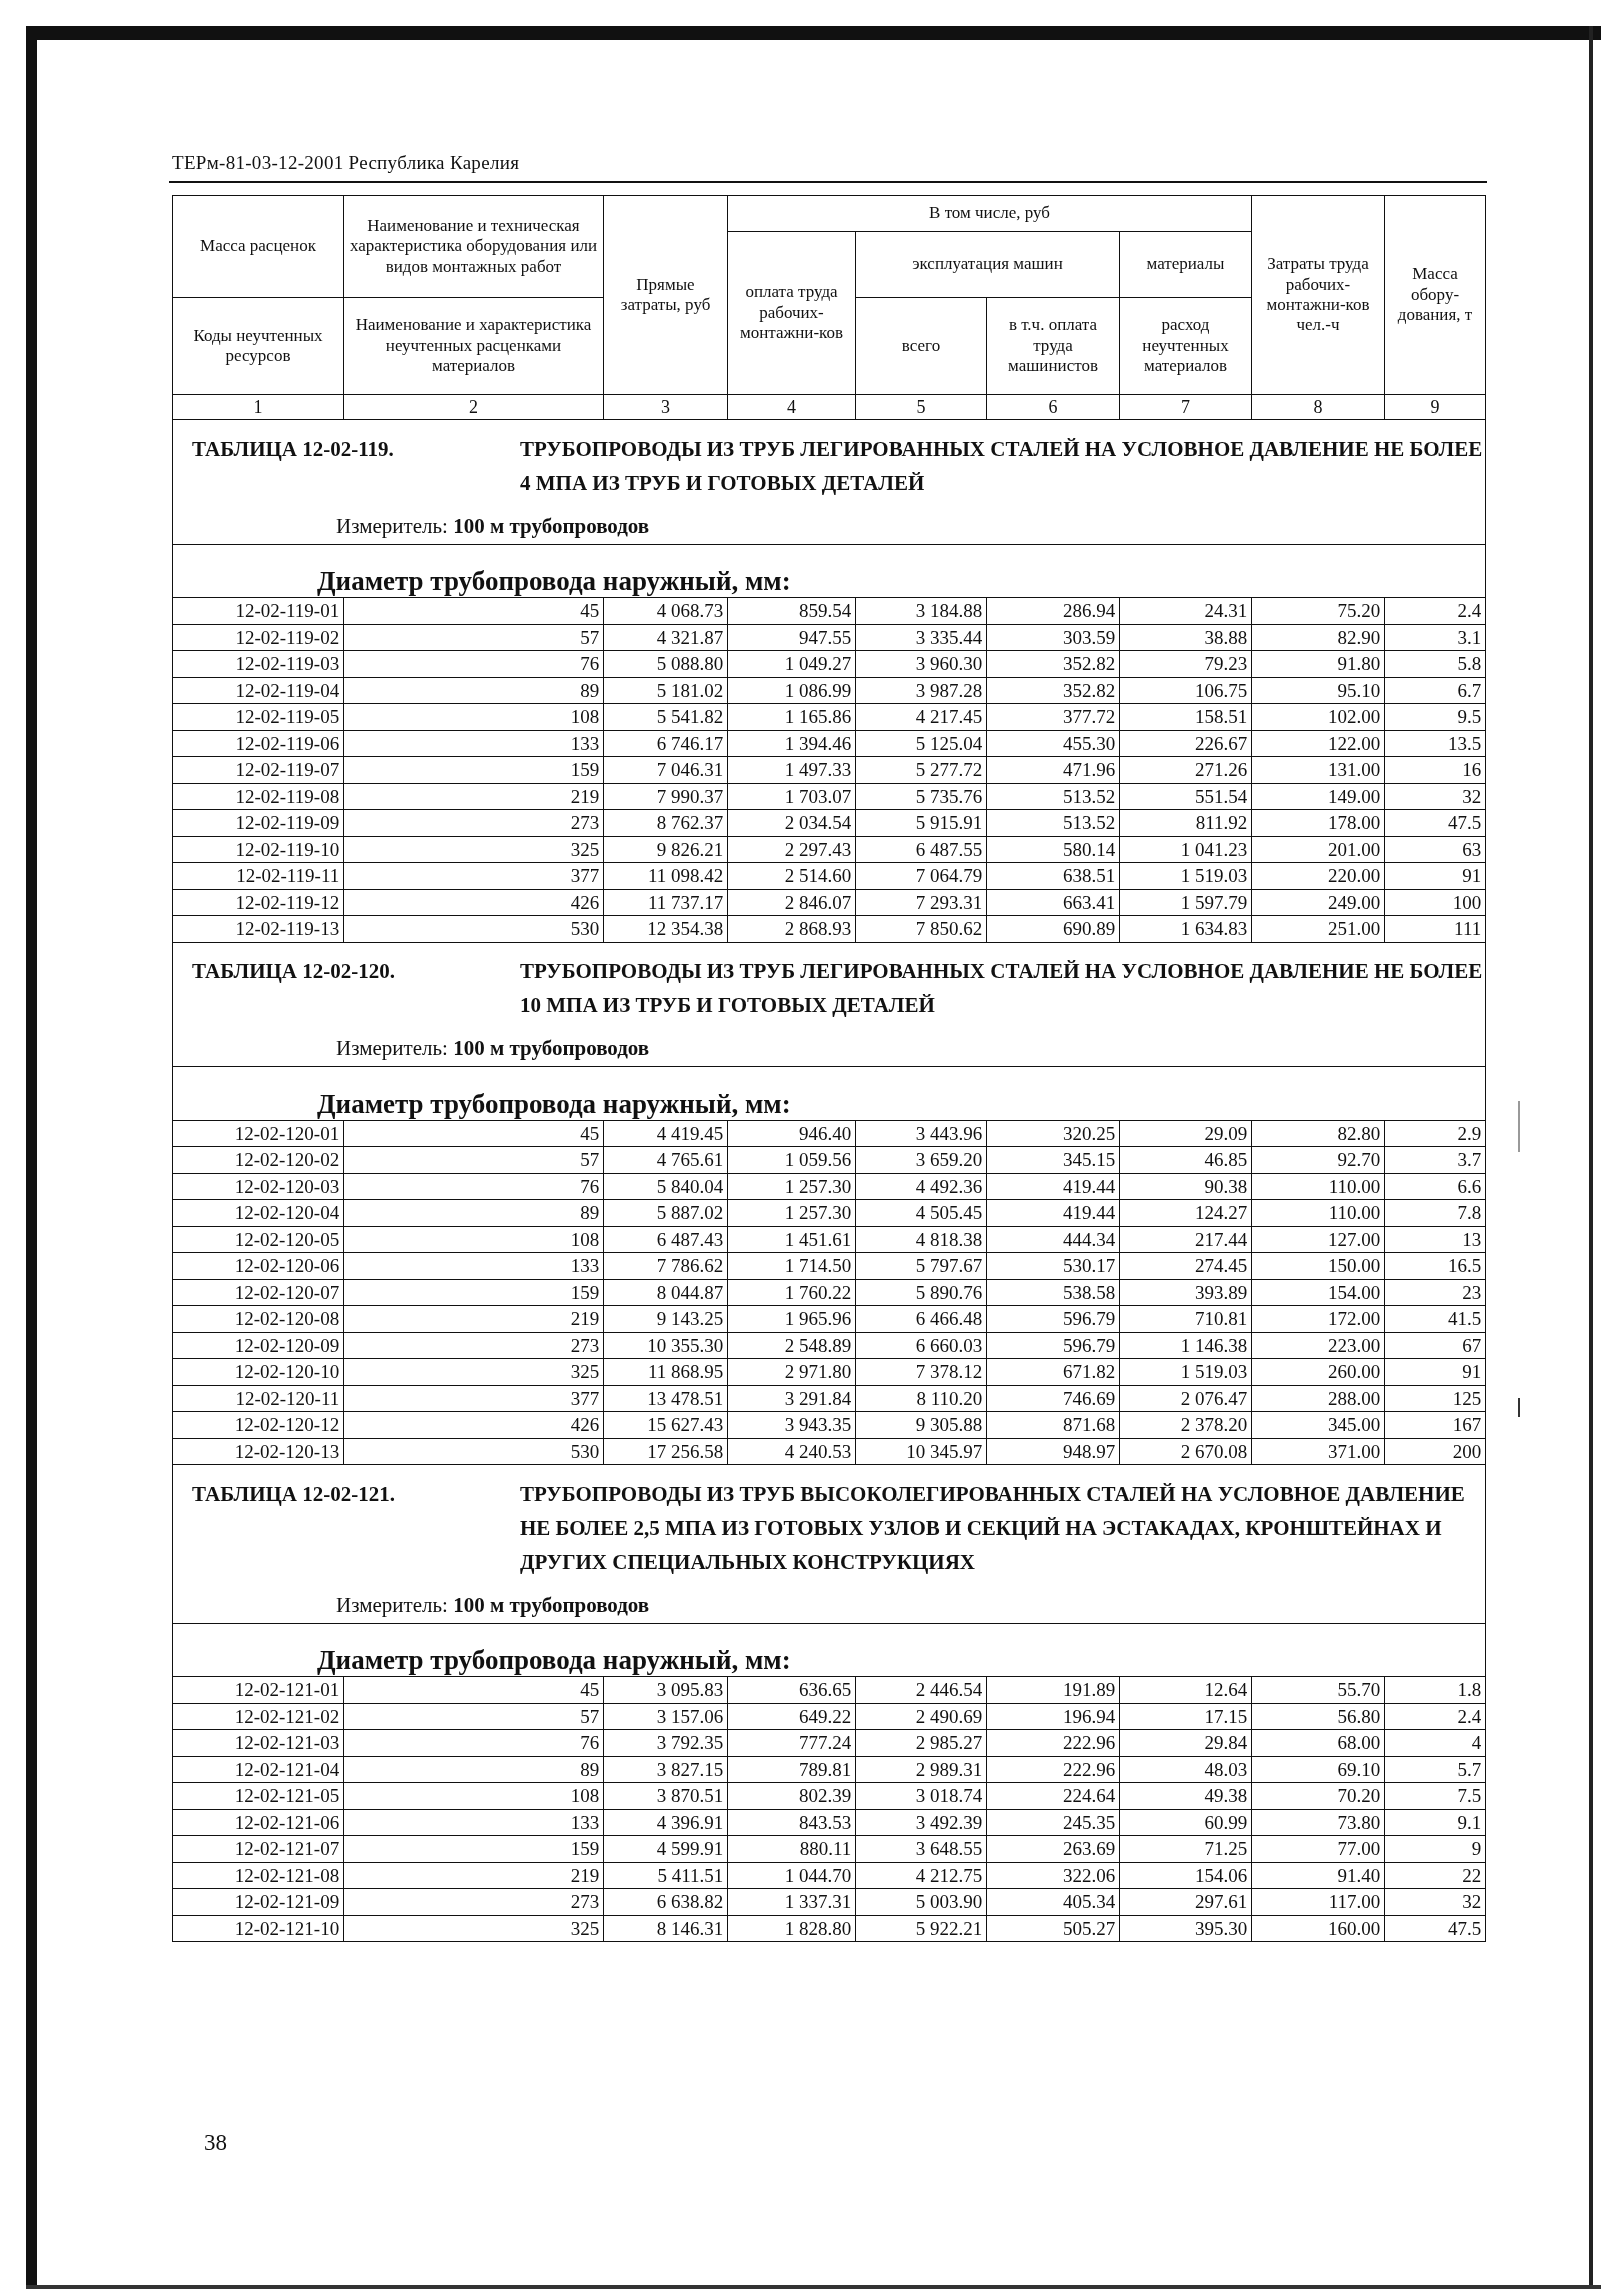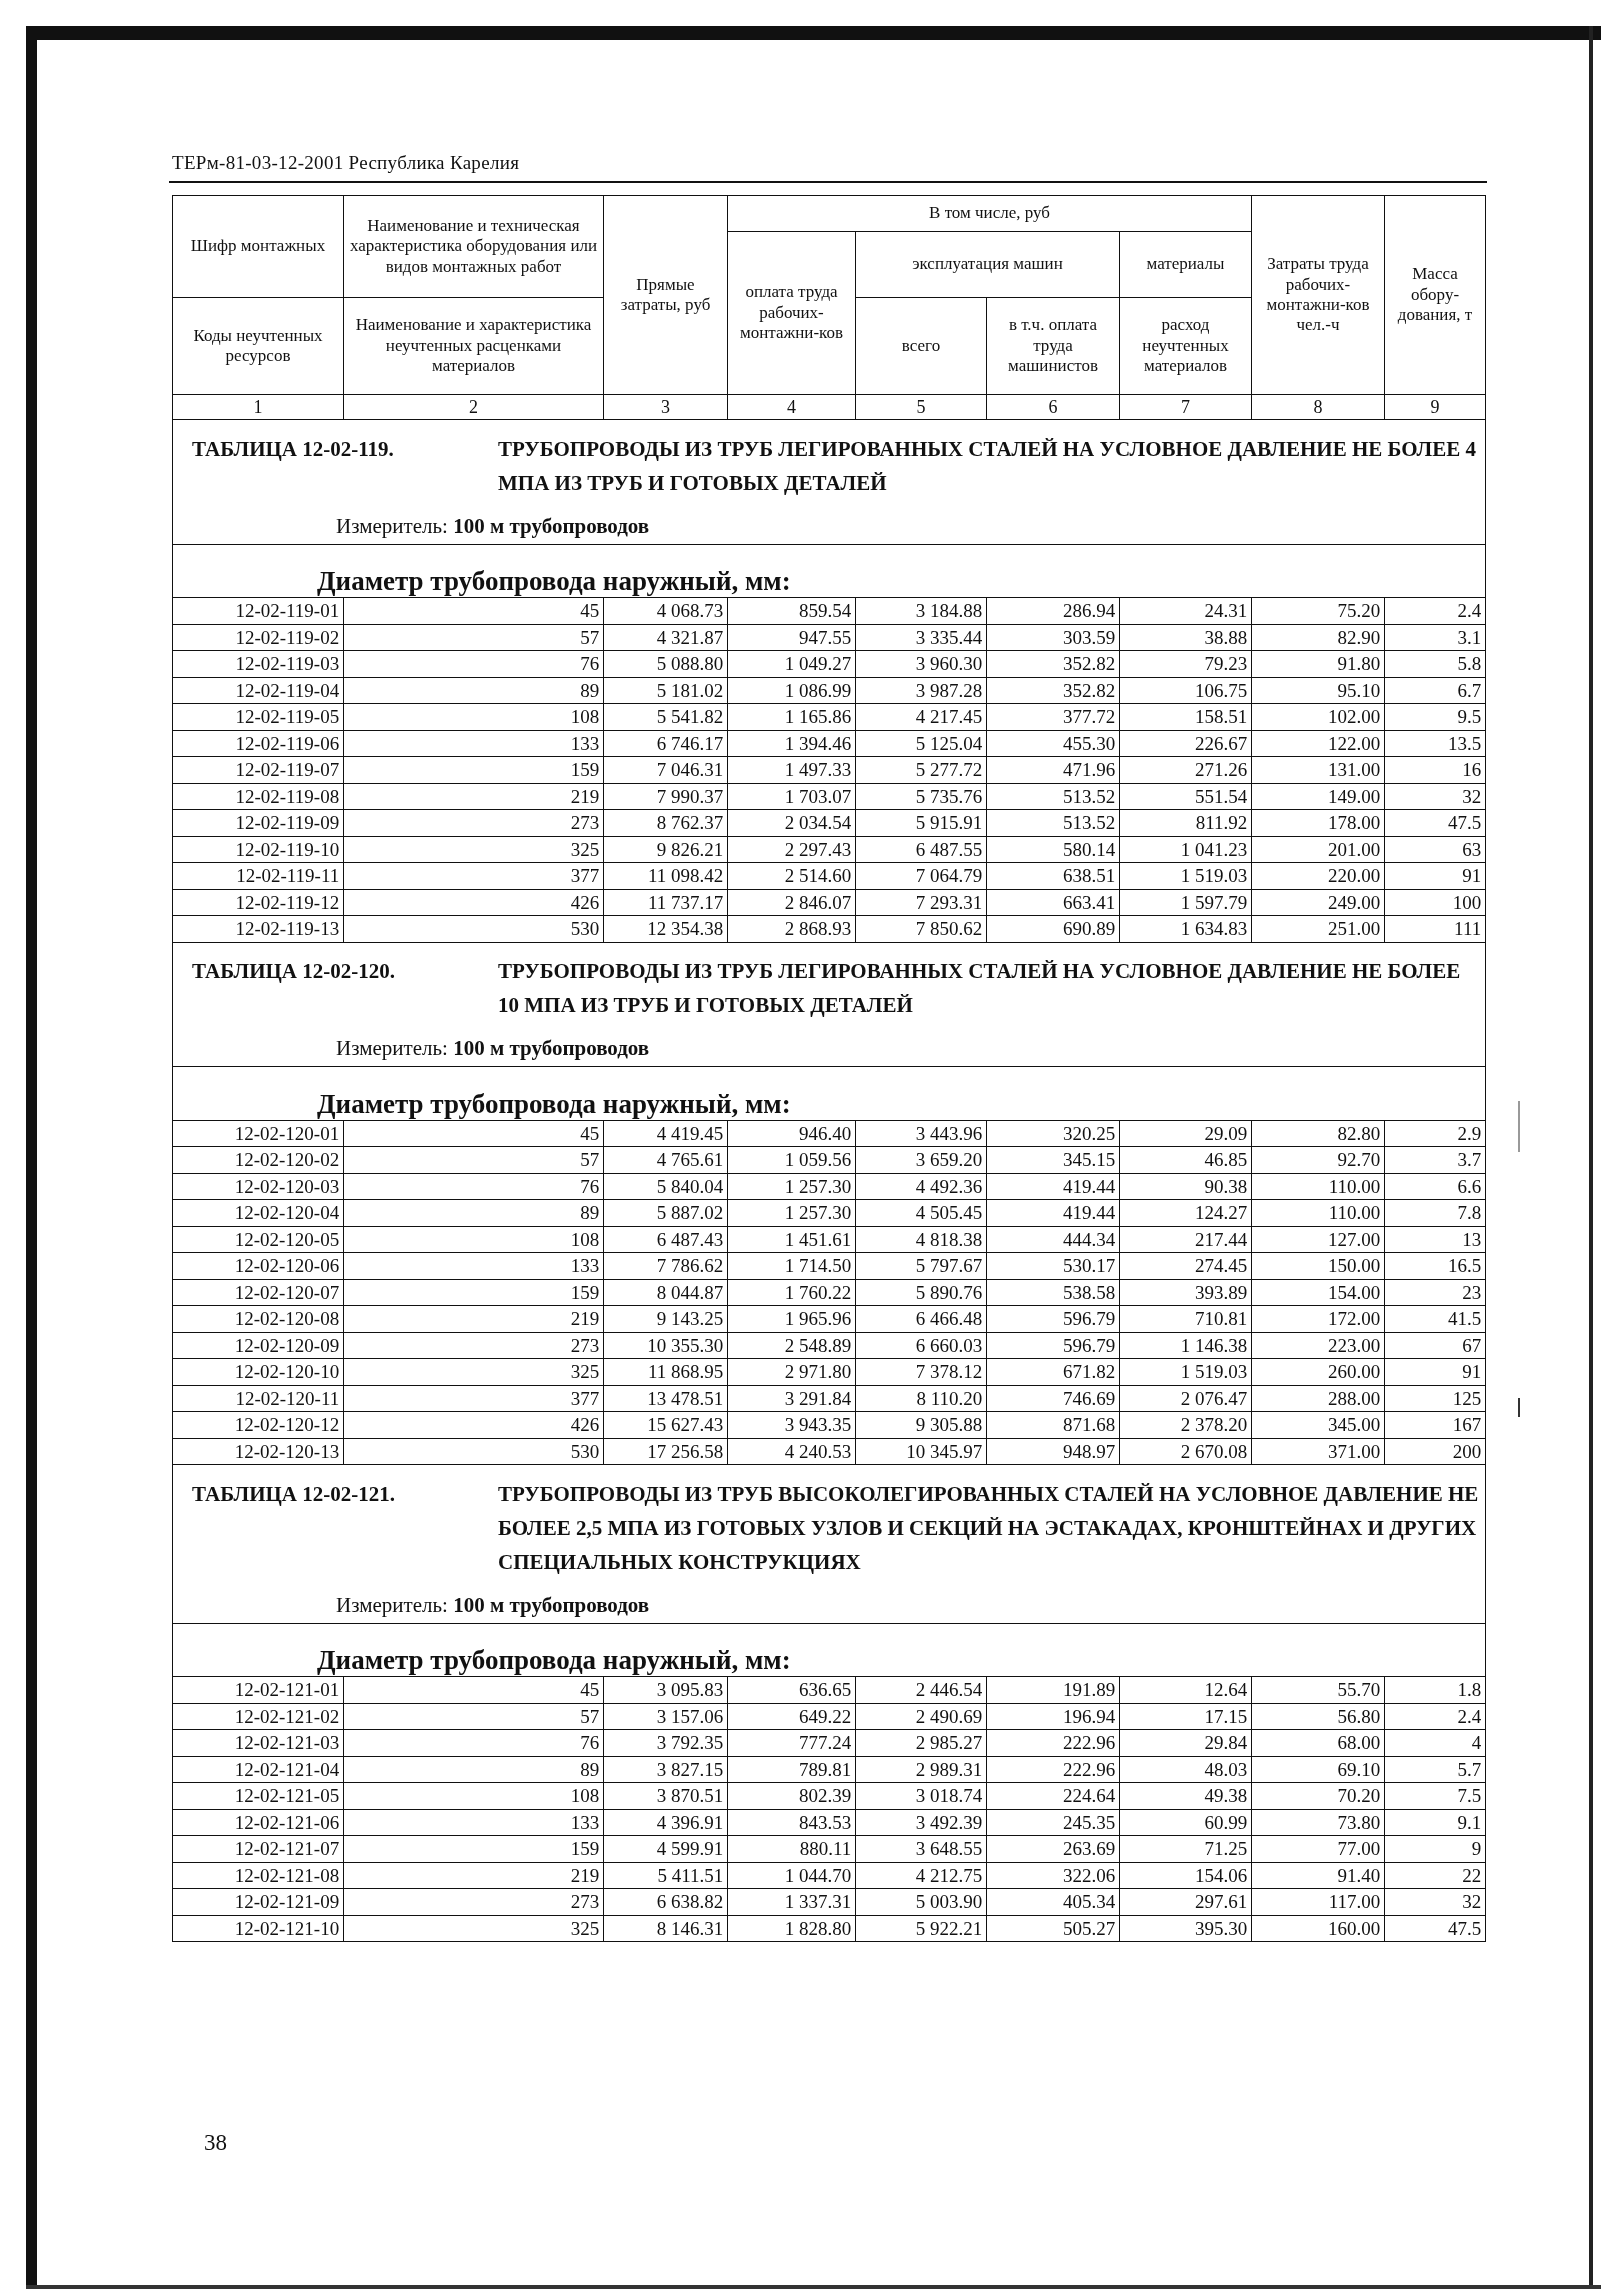--- a/index.html
+++ b/index.html
@@ -14,21 +14,21 @@
   .head-rule { position: absolute; left: 169px; top: 181px; width: 1318px; height: 1.9px; background: #111; }
 
   table.main { position: absolute; left: 172px; top: 195px; border-collapse: collapse; table-layout: fixed; width: 1313px; }
   table.main td, table.main th { border: 1.6px solid #111; padding: 0 3.8px; font-weight: normal; }
   .hdr th { font-size: 17px; line-height: 20.4px; text-align: center; vertical-align: middle; }
   .colnum td { font-size: 18px; text-align: center; height: 24px; }
   .section td { border-left: 1.6px solid #111; border-right: 1.6px solid #111; }
   .title-block { padding: 11.5px 0 5.1px 19px; }
   .title-row { display: flex; font-weight: bold; font-size: 21px; line-height: 34px; }
   .title-prefix { white-space: nowrap; width: 306px; flex: none; }
-  .title-text { flex: 1; }
+  .title-text { flex: 1; margin-left: 22px; }
   .meter { font-size: 21px; padding-left: 144px; margin-top: 14px; }
   .meter b { font-weight: bold; }
   .diam { font-size: 27px; font-weight: bold; padding: 25.5px 0 0 144px; height: 27px; line-height: 22px; }
   tr.data td { font-size: 19px; height: 25.5px; line-height: 25.5px; white-space: nowrap; }
   td.code { text-align: right; }
   td.dia { text-align: right; }
   td.num { text-align: right; }
   .page-num { position: absolute; left: 204px; top: 2130px; font-size: 23px; }
   .speck { position: absolute; background: #333; width: 1.9px; }
 </style>
@@ -50,21 +50,21 @@
       <col style="width:124px">
       <col style="width:128px">
     <col style="width:131px">
       <col style="width:133px">
       <col style="width:132px">
       <col style="width:133px">
       <col style="width:101px">
   </colgroup>
   <thead>
     <tr class="hdr" style="height:36px">
-      <th rowspan="2" style="height:101px">Шифр монтажных</th>
+      <th rowspan="2" style="height:101px">Масса расценок</th>
       <th rowspan="2">Наименование и техническая характеристика оборудования или видов монтажных работ</th>
       <th rowspan="4">Прямые затраты, руб</th>
       <th colspan="4">В том числе, руб</th>
       <th rowspan="4">Затраты труда рабочих-монтажни-ков чел.-ч</th>
       <th rowspan="4">Масса обору-дования, т</th>
     </tr>
     <tr class="hdr">
       <th rowspan="3">оплата труда рабочих-монтажни-ков</th>
       <th colspan="2" style="height:19px">эксплуатация машин</th>
       <th>материалы</th>

